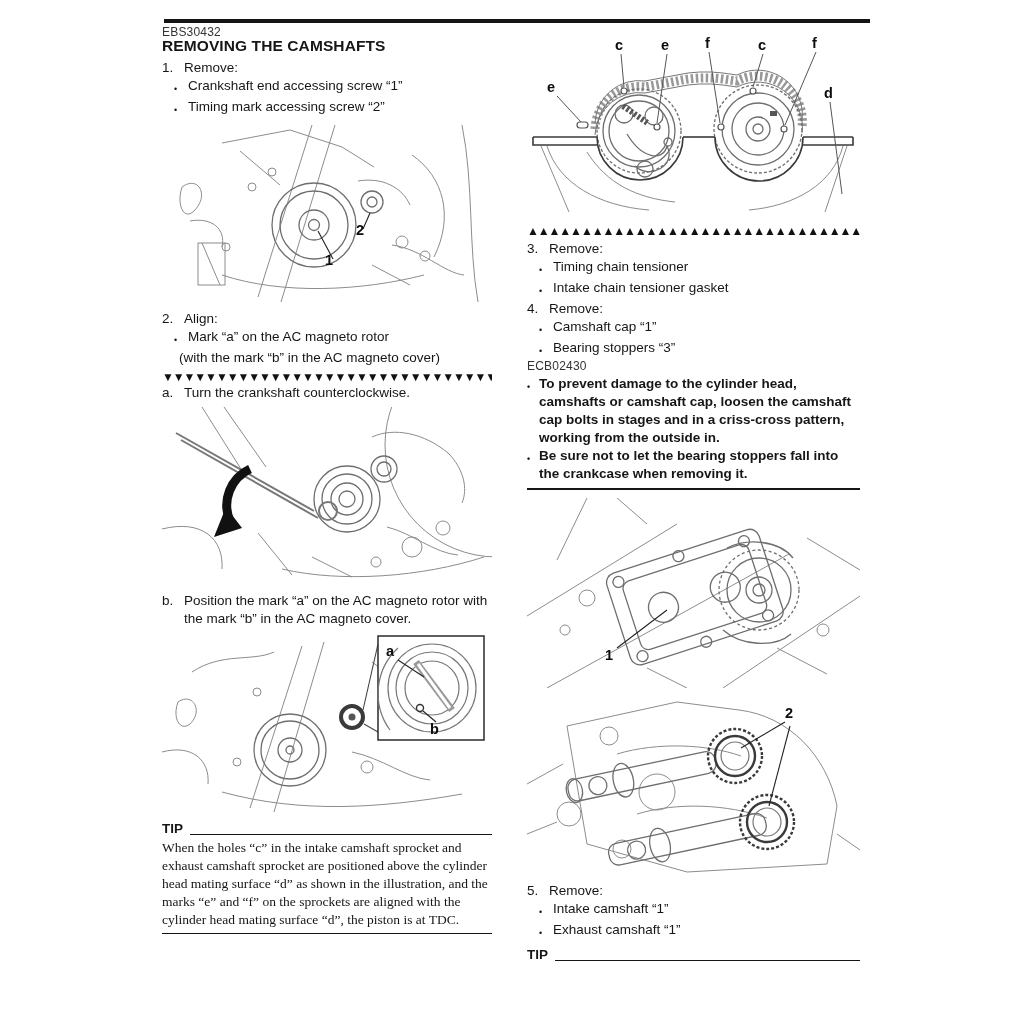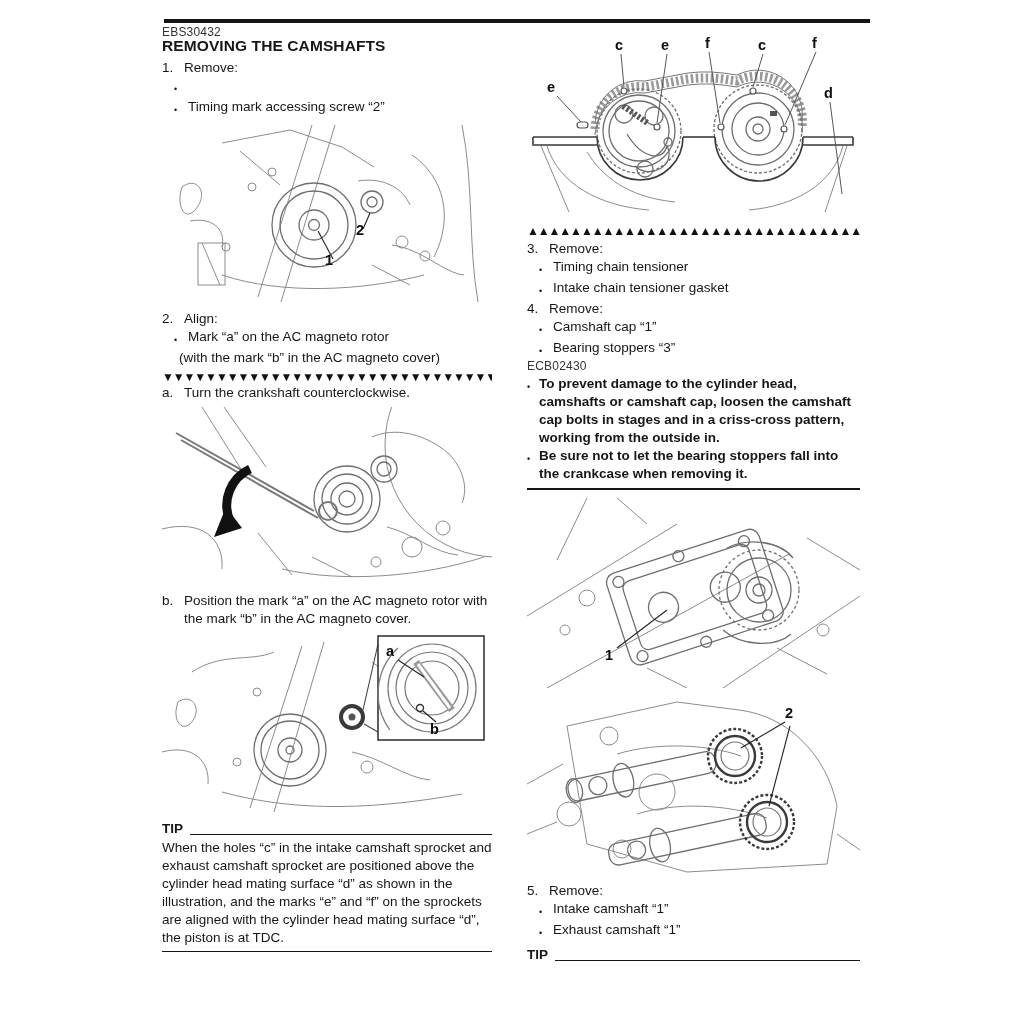--- a/index.html
+++ b/index.html
@@ -18,21 +18,21 @@
   .cont{margin-left:17px;}
   .substep{display:flex;margin-top:1px;}
   .substep .num{flex:none;width:22px;}
   .marker-row{font-size:12px;line-height:12px;height:12px;letter-spacing:-1.1px;white-space:nowrap;overflow:hidden;margin-top:4px;color:#111;}
   .fig{position:relative;}
   .fig svg{display:block;}
   .callout{position:absolute;font-weight:bold;font-size:14.5px;line-height:14px;color:#0d0d0d;}
   .tip-head{display:flex;align-items:flex-end;margin-top:8px;justify-content:space-between;}
   .tip-head .lbl{flex:none;font-weight:bold;margin-right:7px;}
   .tip-head .line{flex:1;border-bottom:1.5px solid #151515;margin-bottom:3px;}
-  .tip-text{margin-top:1px;}
+  .tip-text{margin-top:1px;font-family:Liberation Serif, serif;}
   .close-rule{border-bottom:1.7px solid #151515;margin-top:4px;}
   .notice-head{display:flex;align-items:flex-end;margin-top:2px;}
   .notice-lbl{flex:none;background:#b4b4b4;color:#000;font-weight:bold;font-style:italic;font-size:13.5px;line-height:17px;padding:1px 10px 2px 6px;}
   .notice-head .line{flex:1;border-bottom:2px solid #151515;margin-left:14px;}
   .notice-body{font-weight:bold;margin-top:4px;}
   .nb{display:flex;}
   .nb .glyph{flex:none;width:12px;font-size:9px;padding-top:3px;}
   .notice-rule{border-bottom:2px solid #151515;margin-top:5px;}
   .mt6{margin-top:6px;} .mt8{margin-top:8px;} .mt5{margin-top:5px;} .mt4{margin-top:4px;} .mt13{margin-top:13px;} .mt3{margin-top:3px;} .mt2{margin-top:2px;}
 </style>
@@ -45,20 +45,21 @@
   <div class="col col-left">
     <div class="code">EBS30432</div>
     <h1 class="title">REMOVING THE CAMSHAFTS</h1>
 
     <div class="step">
       <span class="num">1.</span>
       <span>Remove:</span>
     </div>
     <div class="bullet">
       <span class="glyph">•</span>
+      <span>Crankshaft end accessing screw “1”</span>
     </div>
     <div class="bullet">
       <span class="glyph">•</span>
       <span>Timing mark accessing screw “2”</span>
     </div>
 
     <div class="fig mt6" style="height:177px;">
       <svg width="330" height="177" viewBox="0 0 330 177">
         <g fill="none" stroke="#8c8c8c" stroke-width="1">
           <path d="M150,0 L96,172"></path>

